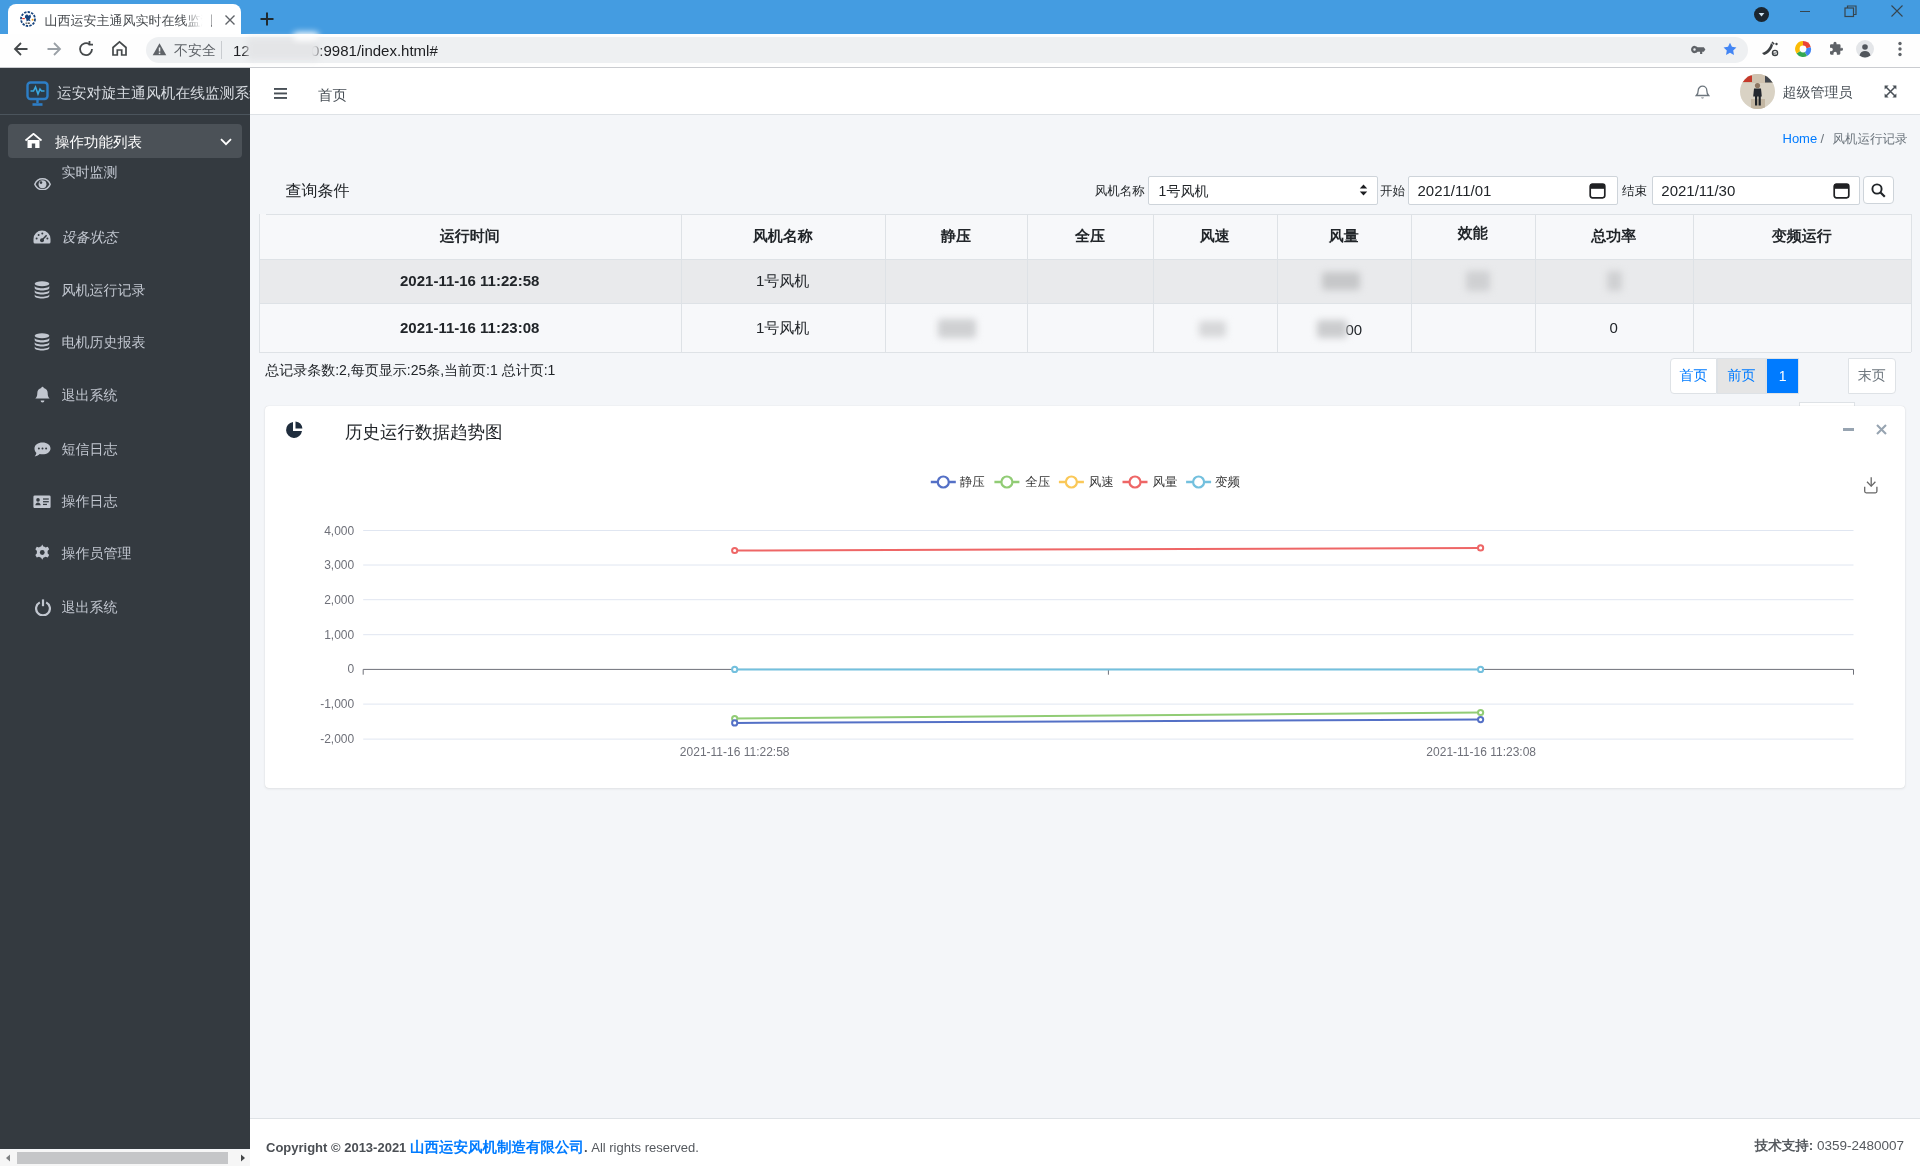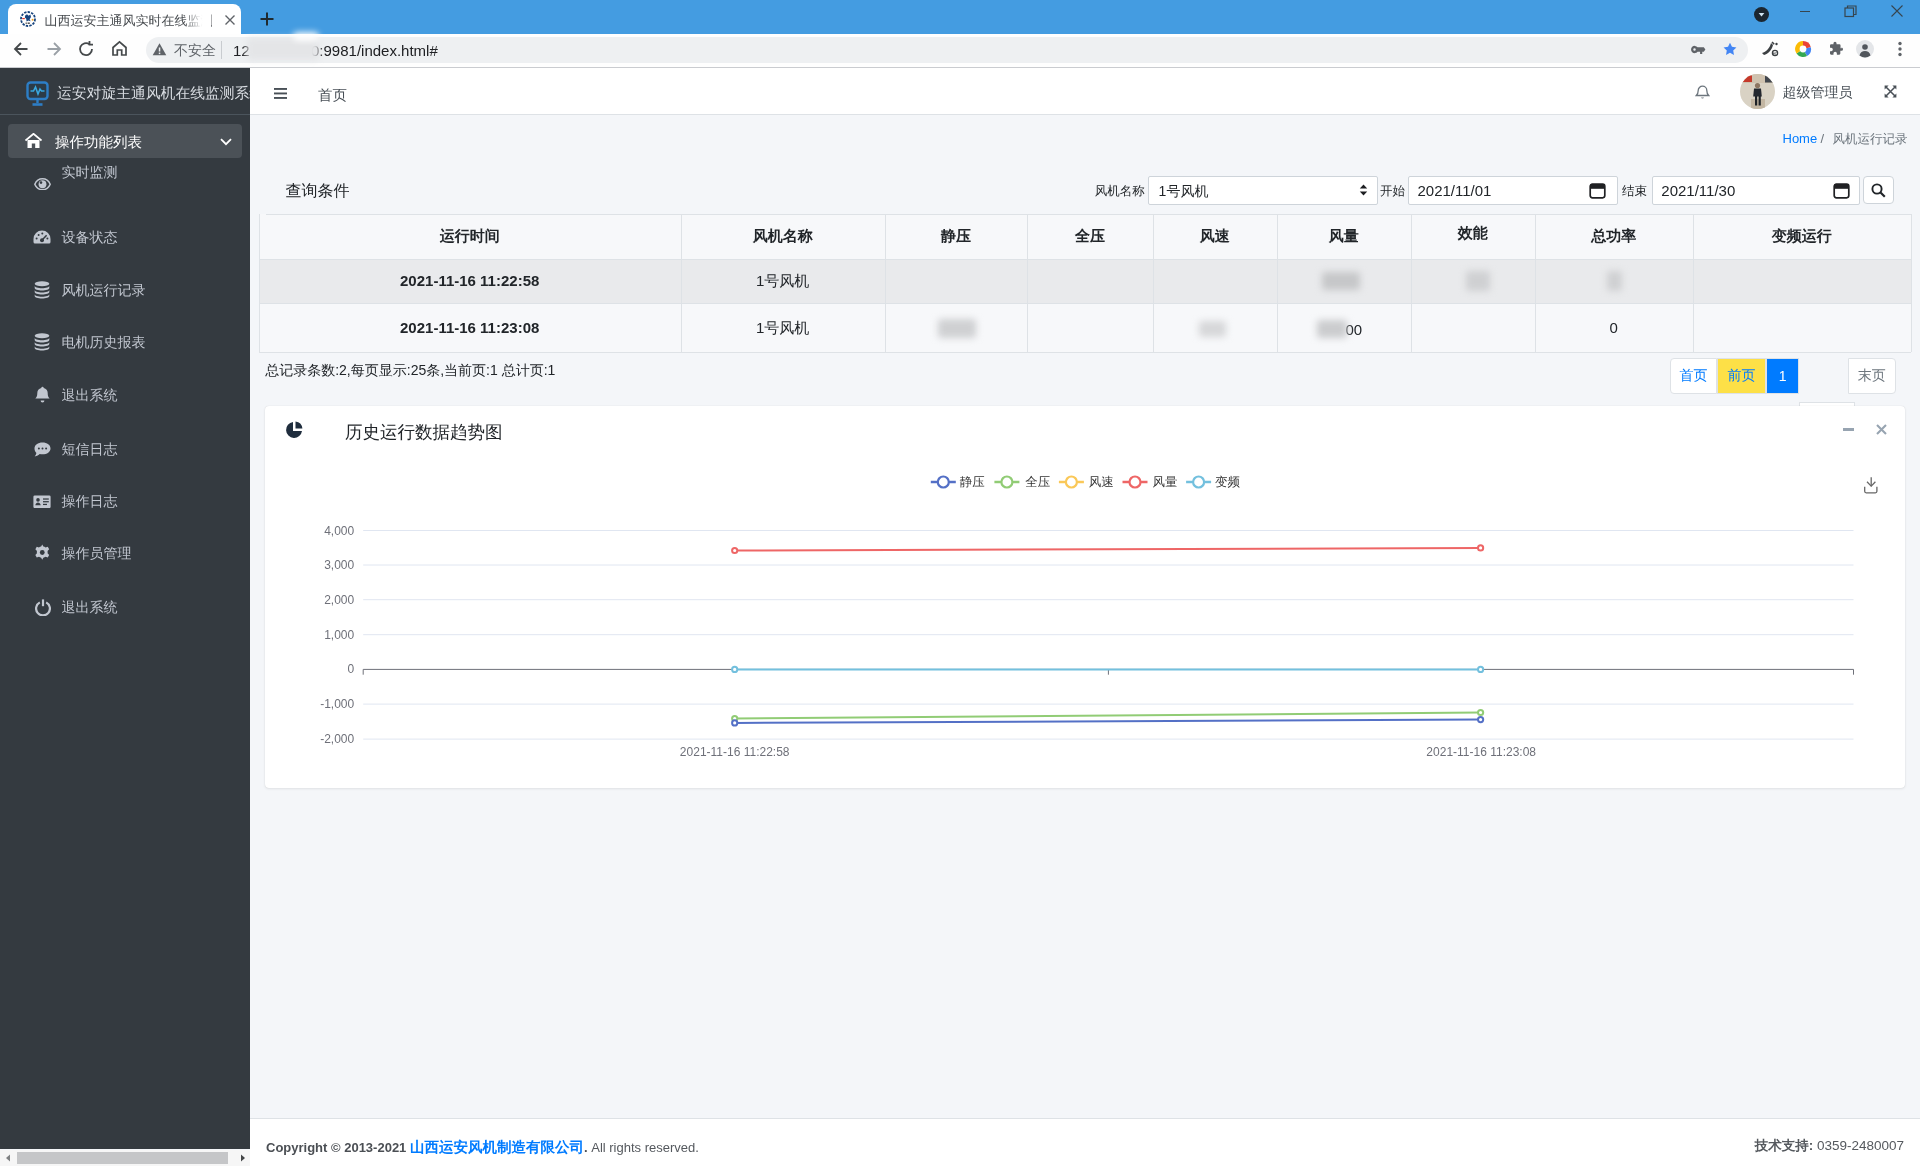--- a/index.html
+++ b/index.html
@@ -138,21 +138,21 @@
   <div class="abs" style="left:61.5px;top:96px;font-size:14px;color:#c2c7d0;">实时监测</div>
   <svg class="abs" style="left:33px;top:162.1px;" width="18" height="14" viewBox="0 0 18 14">
 <path d="M9 0.5 A8.5 8.5 0 0 1 17.5 9 L17.5 12 A1.5 1.5 0 0 1 16 13.5 L2 13.5 A1.5 1.5 0 0 1 0.5 12 L0.5 9 A8.5 8.5 0 0 1 9 0.5 Z" fill="#c2c7d0"></path>
 <circle cx="9" cy="10.2" r="2" fill="#343a40"></circle>
 <path d="M9.6 9.6 L13.6 5.2" stroke="#343a40" stroke-width="1.5"></path>
 <circle cx="3.6" cy="8.4" r="1" fill="#343a40"></circle>
 <circle cx="5.6" cy="5" r="1" fill="#343a40"></circle>
 <circle cx="9.3" cy="3.6" r="1" fill="#343a40"></circle>
 <circle cx="14.4" cy="8.4" r="1" fill="#343a40"></circle>
       </svg>
-  <div class="abs" style="left:61.5px;top:160.6px;font-size:14px;color:#c2c7d0;">设备状态</div>
+  <div class="abs" style="left:61.5px;top:160.6px;font-size:14px;color:#c2c7d0;font-style:italic;">设备状态</div>
   <svg class="abs" style="left:34px;top:212.9px;" width="16" height="18" viewBox="0 0 16 18">
 <ellipse cx="8" cy="2.7" rx="7.3" ry="2.5" fill="#c2c7d0"></ellipse>
 <path d="M0.7 4.8 C0.7 6.2 4 7.3 8 7.3 C12 7.3 15.3 6.2 15.3 4.8 V6.9 C15.3 8.3 12 9.4 8 9.4 C4 9.4 0.7 8.3 0.7 6.9 Z" fill="#c2c7d0"></path>
 <path d="M0.7 9 C0.7 10.4 4 11.5 8 11.5 C12 11.5 15.3 10.4 15.3 9 V11.1 C15.3 12.5 12 13.6 8 13.6 C4 13.6 0.7 12.5 0.7 11.1 Z" fill="#c2c7d0"></path>
 <path d="M0.7 13.2 C0.7 14.6 4 15.7 8 15.7 C12 15.7 15.3 14.6 15.3 13.2 V15 C15.3 16.4 12 17.5 8 17.5 C4 17.5 0.7 16.4 0.7 15 Z" fill="#c2c7d0"></path>
       </svg>
   <div class="abs" style="left:61.5px;top:213.4px;font-size:14px;color:#c2c7d0;">风机运行记录</div>
   <svg class="abs" style="left:34px;top:264.8px;" width="16" height="18" viewBox="0 0 16 18">
 <ellipse cx="8" cy="2.7" rx="7.3" ry="2.5" fill="#c2c7d0"></ellipse>
 <path d="M0.7 4.8 C0.7 6.2 4 7.3 8 7.3 C12 7.3 15.3 6.2 15.3 4.8 V6.9 C15.3 8.3 12 9.4 8 9.4 C4 9.4 0.7 8.3 0.7 6.9 Z" fill="#c2c7d0"></path>
@@ -301,21 +301,21 @@
 <div class="abs" style="left:1534.7px;top:318.6px;width:157.89999999999986px;text-align:center;font-size:15px;font-weight:normal;color:#212529;">0</div>
 <div class="abs" style="left:1345.5px;top:320.5px;font-size:15px;color:#212529;">00</div>
 <div class="abs" style="left:1322px;top:272px;width:38px;height:17.5px;background:#c6c7c9;filter:blur(3.5px);border-radius:3px;"></div>
 <div class="abs" style="left:1466px;top:271px;width:24px;height:20px;background:#cfd0d2;filter:blur(3.5px);border-radius:3px;"></div>
 <div class="abs" style="left:1607px;top:271px;width:15px;height:20px;background:#cfd0d2;filter:blur(3.5px);border-radius:3px;"></div>
 <div class="abs" style="left:937.7px;top:319px;width:38.299999999999955px;height:19px;background:#cfd0d2;filter:blur(3.5px);border-radius:3px;"></div>
 <div class="abs" style="left:1199px;top:321px;width:27px;height:16px;background:#d6d7d9;filter:blur(3.5px);border-radius:3px;"></div>
 <div class="abs" style="left:1317px;top:320px;width:30px;height:18px;background:#cbccce;filter:blur(3.5px);border-radius:3px;"></div>
 <div class="abs" style="left:265.2px;top:362px;font-size:14px;color:#212529;">总记录条数:2,每页显示:25条,当前页:1 总计页:1</div>
 <div class="abs" style="left:1669.7px;top:358.4px;width:47.5px;height:35.8px;background:#fff;border:1px solid #dee2e6;border-radius:4px 0 0 4px;display:flex;align-items:center;justify-content:center;font-size:14px;color:#007bff;">首页</div>
-<div class="abs" style="left:1717.2px;top:358.4px;width:48.8px;height:35.8px;background:#fde047;border:1px solid #dee2e6;display:flex;align-items:center;justify-content:center;font-size:14px;color:#007bff;">前页</div>
+<div class="abs" style="left:1717.2px;top:358.4px;width:48.8px;height:35.8px;background:#e5e5e5;border:1px solid #dee2e6;display:flex;align-items:center;justify-content:center;font-size:14px;color:#007bff;">前页</div>
 <div class="abs" style="left:1766.0px;top:358.4px;width:33.1px;height:35.8px;background:#007bff;border:1px solid #dee2e6;display:flex;align-items:center;justify-content:center;font-size:14px;color:#fff;">1</div>
 <div class="abs" style="left:1799.1px;top:358.4px;width:56px;height:35.8px;background:#fff;border:1px solid #dee2e6;display:flex;align-items:center;justify-content:center;font-size:12px;color:#6c757d;margin-top:44px;">下页</div>
 <div class="abs" style="left:1847.6px;top:358.4px;width:48.5px;height:35.8px;background:#fff;border:1px solid #dee2e6;border-radius:0 4px 4px 0;display:flex;align-items:center;justify-content:center;font-size:14px;color:#6c757d;">末页</div>
 <div class="abs" style="left:264.8px;top:406.3px;width:1640.1px;height:381.5px;background:#fff;border-radius:4px;box-shadow:0 0 1px rgba(0,0,0,.15),0 1px 3px rgba(0,0,0,.08);"></div>
 <svg class="abs" style="left:285px;top:420.5px;" width="18" height="18" viewBox="0 0 18 18">
 <path d="M8 1 A8 8 0 1 0 17 10 L8 10 Z" fill="#1f2d3d"></path>
 <path d="M10.5 0.6 A8 8 0 0 1 17.4 7.5 L10.5 7.5 Z" fill="#1f2d3d"></path>
     </svg>
 <div class="abs" style="left:310.9px;top:420px;font-size:17.5px;color:#212529;margin-left:34px;">历史运行数据趋势图</div>
 <div class="abs" style="left:1842.7px;top:427.5px;width:11.8px;height:3px;background:#97a4b1;"></div>

